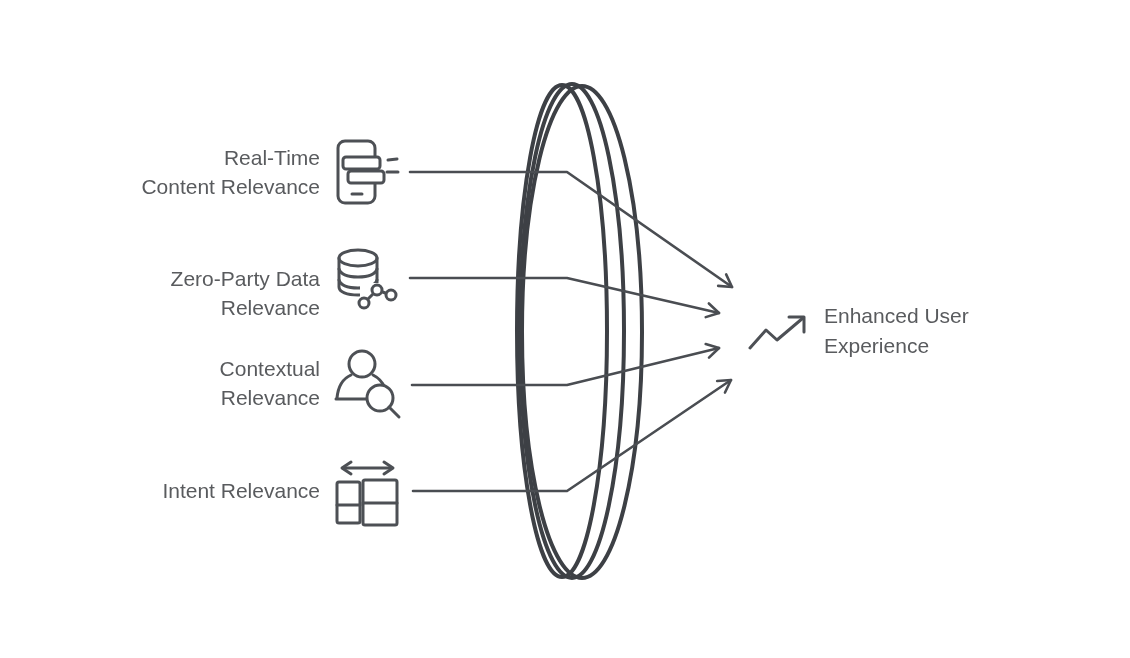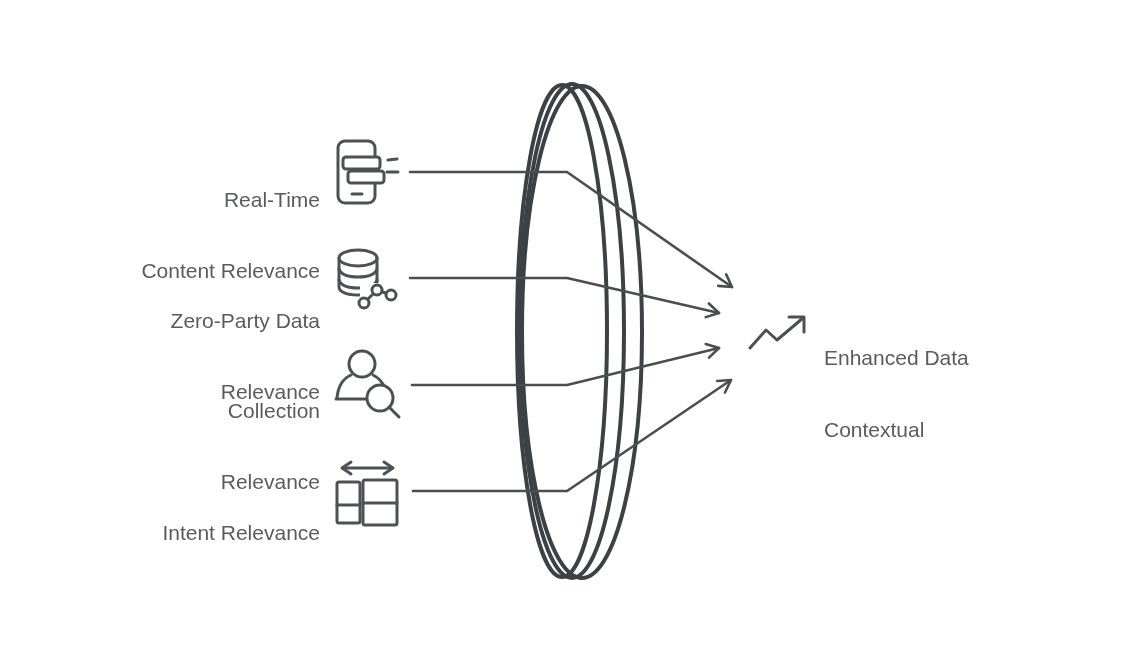--- a/index.html
+++ b/index.html
@@ -20,21 +20,21 @@
   .whitefill { fill: #ffffff; }
   .input-label {
     position: absolute;
     right: 810px;
     text-align: right;
     font-size: 21px;
     line-height: 29px;
     color: #595b5e;
     white-space: nowrap;
   }
-  .input-label span, .output-label span { display: block; margin-top: 42px; }
+  .input-label span, .output-label span { display: block; }
   .output-label {
     position: absolute;
     left: 824px;
     top: 301px;
     font-size: 21px;
     line-height: 30px;
     color: #595b5e;
     white-space: nowrap;
   }
 </style>
@@ -88,21 +88,21 @@
     <path d="M6,37 C8,43 16,45 25,45 C34,45 42,43 44,37"></path>
     <rect class="whitefill" x="27" y="40" width="41" height="30" stroke="none"></rect>
     <line x1="31" y1="60" x2="44" y2="47"></line>
     <line x1="44" y1="47" x2="58" y2="52"></line>
     <circle class="whitefill" cx="31" cy="60" r="5"></circle>
     <circle class="whitefill" cx="44" cy="47" r="5"></circle>
     <circle class="whitefill" cx="58" cy="52" r="5"></circle>
   </svg>
 
   <div class="input-label" style="top:354px">
-    <span>Collection</span>
+    <span>Contextual</span>
     <span>Relevance</span>
   </div>
   <svg style="left:333px; top:343px" width="70" height="80" viewBox="0 0 70 80" class="stroke icon-stroke">
     <circle cx="29" cy="21" r="13"></circle>
     <path d="M18,32 C9,36 5,44 4,55"></path>
     <path d="M40,32 C46,35 50,40 52,45"></path>
     <path d="M3,56 L38,56"></path>
     <circle class="whitefill" cx="47" cy="55" r="13"></circle>
     <line x1="56" y1="64" x2="66" y2="74"></line>
   </svg>
@@ -118,17 +118,17 @@
     <line x1="4" y1="57" x2="27" y2="57"></line>
     <rect x="30" y="32" width="34" height="45" rx="2"></rect>
     <line x1="30" y1="55" x2="64" y2="55"></line>
   </svg>
 
   <svg style="left:742px; top:310px" width="70" height="45" viewBox="0 0 70 45" class="stroke icon-stroke" stroke-width="3.4">
     <path d="M8,38 L24,20 L35,30 L61,8"></path>
     <path d="M47,7 L62,7 L62,22"></path>
   </svg>
   <div class="output-label">
-    <span>Enhanced Data</span>
-    <span>Contextual</span>
+    <span>Enhanced User</span>
+    <span>Experience</span>
   </div>
 
 </div>
 
 </body></html>

